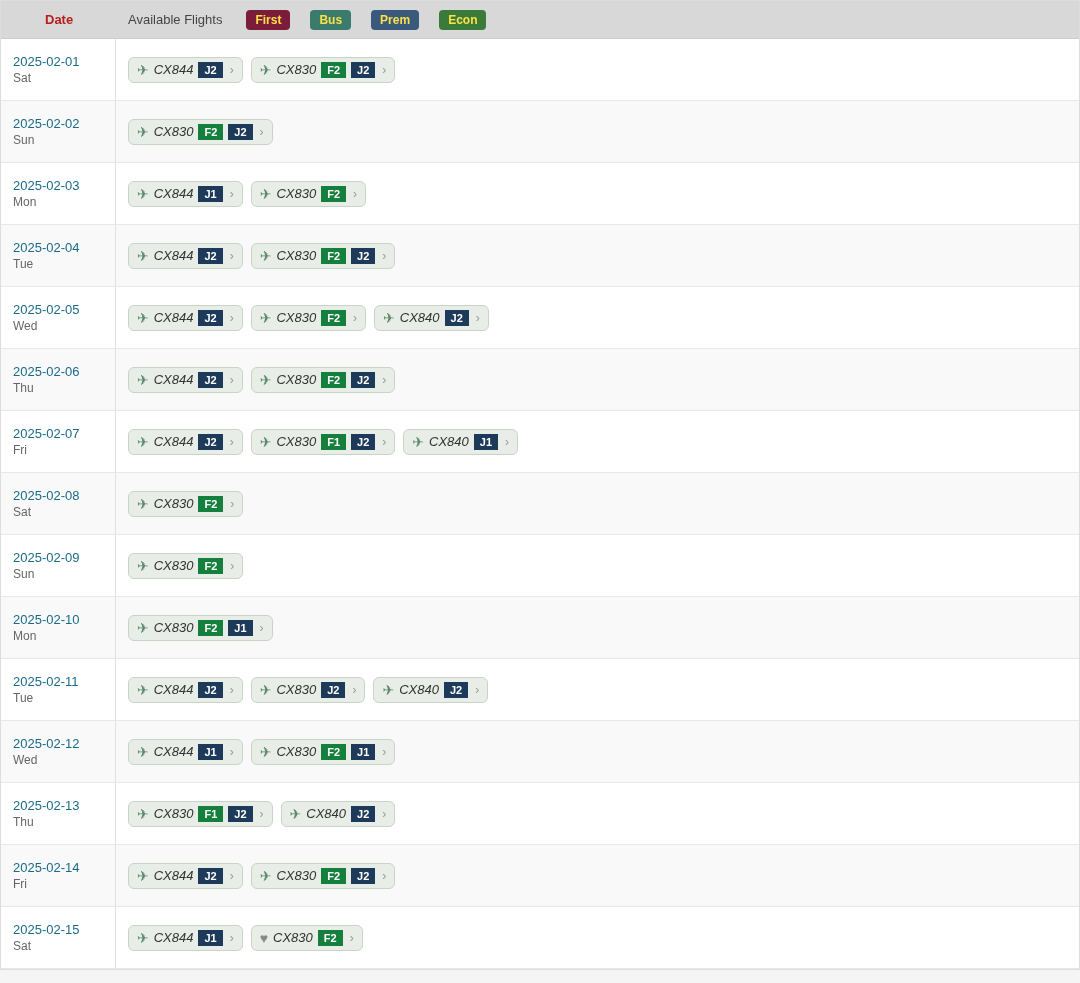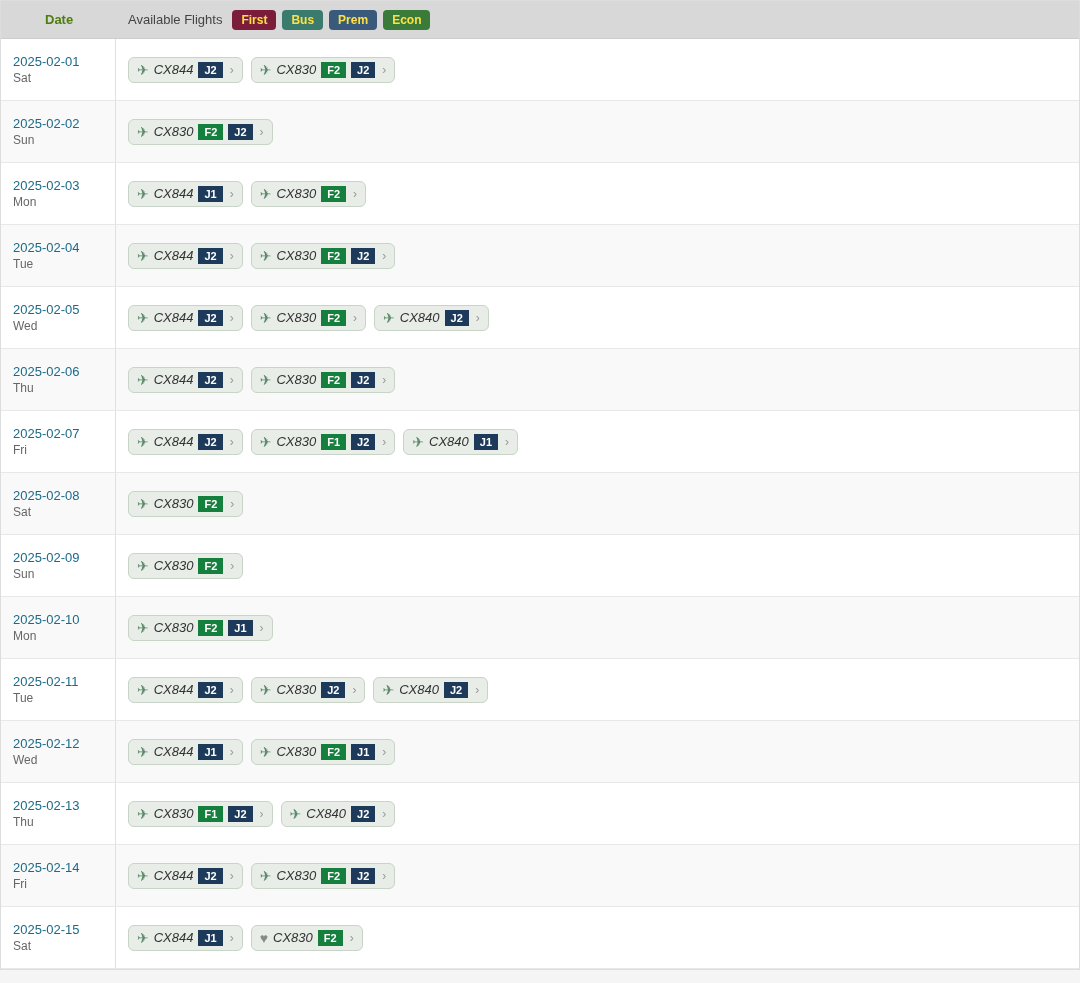--- a/index.html
+++ b/index.html
@@ -11,28 +11,28 @@
       display: flex;
       align-items: center;
       background: #d8d8d8;
       border-bottom: 1px solid #ccc;
       padding: 8px 12px;
       min-height: 38px;
     }
     .header-date {
       width: 115px;
       font-weight: 600;
-      color: #4d7c0f;
+      color: #b91c1c;
       font-size: 13px;
       padding-left: 32px;
     }
     .header-flights {
       display: flex;
       align-items: center;
-      gap: 6px;
+      gap: 20px;
       flex: 1;
     }
     .header-available-text {
       color: #444;
       font-size: 13px;
       margin-right: 4px;
     }
     .badge {
       padding: 3px 9px;
       border-radius: 4px;

